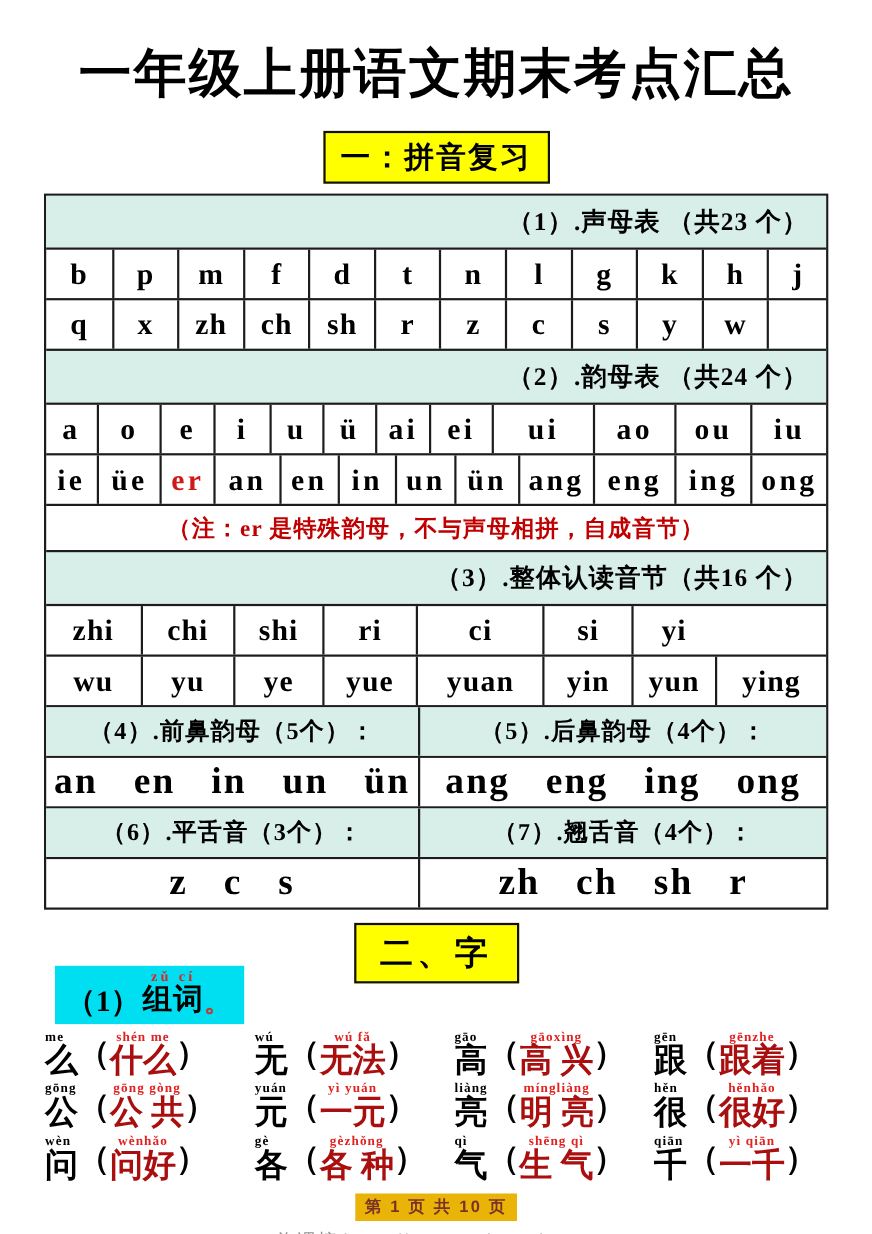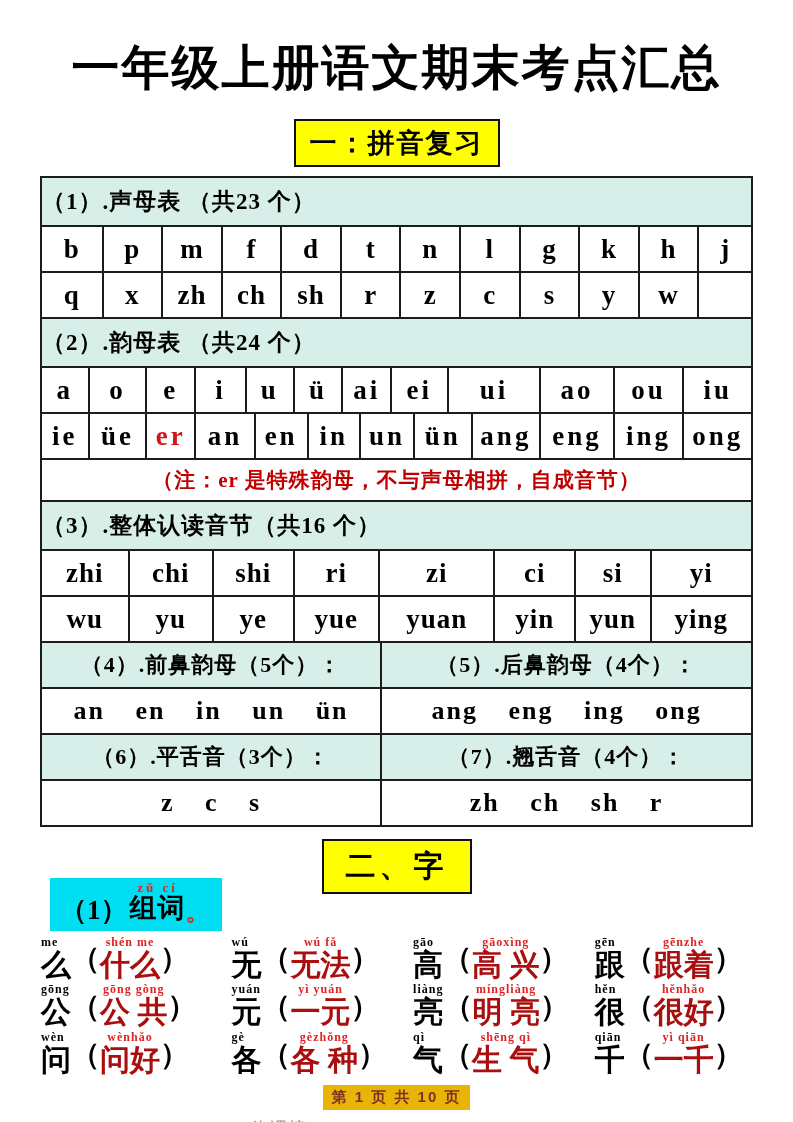--- a/index.html
+++ b/index.html
@@ -20,40 +20,40 @@
   }
   .badge-pinyin{margin-top:24px;padding:4px 14px;font-size:27px;letter-spacing:2px;}
   .badge-zi{margin-top:12px;padding:5px 22px;font-size:30px;letter-spacing:4px;}
 
   .tbl{
     width:713px;margin:9px auto 0;border:2px solid #1c1c1c;box-sizing:border-box;
   }
   .trow{display:grid;}
   .trow + .trow{border-top:2px solid #1c1c1c;}
   .thead{
-    background:#d8efe9;text-align:left;font-size:23px;font-weight:bold;
-    padding:8px 0;letter-spacing:1px;
+    background:#d8efe9;text-align:right;font-size:23px;font-weight:bold;
+    padding:8px 16px;letter-spacing:1px;
   }
   .cell{
     display:flex;align-items:center;justify-content:center;
     font-size:27px;font-weight:bold;letter-spacing:1px;min-height:44px;
     overflow:hidden;
   }
   .cell + .cell{border-left:2px solid #1c1c1c;}
   .g-12{grid-template-columns:repeat(11,1fr) 0.9fr;}
   .g-f1{grid-template-columns:46fr 58fr 49fr 51fr 48fr 49fr 49fr 57fr 93fr 74fr 70fr 69fr;}
   .g-f2{grid-template-columns:46fr 58fr 49fr 60fr 53fr 53fr 54fr 58fr 69fr 74fr 70fr 69fr;}
   .g-f1 .cell,.g-f2 .cell{letter-spacing:3px;}
   .g-w{grid-template-columns:86fr 85fr 81fr 86fr 116fr 81fr 76fr 102fr;letter-spacing:2px;}
   .g-split{grid-template-columns:477fr 523fr;}
   .thead-cell{
     background:#d8efe9;font-size:22px;font-weight:bold;min-height:0;
     padding:7px 0;letter-spacing:1px;
   }
-  .spread{font-size:26px;word-spacing:22px;letter-spacing:2px;}
+  .spread{font-size:34px;word-spacing:22px;letter-spacing:2px;}
   .note{
     text-align:center;color:#c00000;font-size:21px;font-weight:bold;
     padding:6px 0;letter-spacing:1px;
   }
   .red-text{color:#d01818;}
 
   .zuci-box{
     display:flex;align-items:flex-end;width:fit-content;
     margin:-16px 0 0 50px;background:#00dff2;padding:3px 12px 7px 10px;
   }
@@ -162,21 +162,20 @@
 
     <div class="trow note">（注：er 是特殊韵母，不与声母相拼，自成音节）</div>
 
     <div class="trow thead">（3）.整体认读音节（共16 个）</div>
 
     <div class="trow g-w">
       <div class="cell">zhi</div>
       <div class="cell">chi</div>
       <div class="cell">shi</div>
       <div class="cell">ri</div>
-      <div class="cell">zi</div>
       <div class="cell">ci</div>
       <div class="cell">si</div>
       <div class="cell">yi</div>
     </div>
 
     <div class="trow g-w">
       <div class="cell">wu</div>
       <div class="cell">yu</div>
       <div class="cell">ye</div>
       <div class="cell">yue</div>

